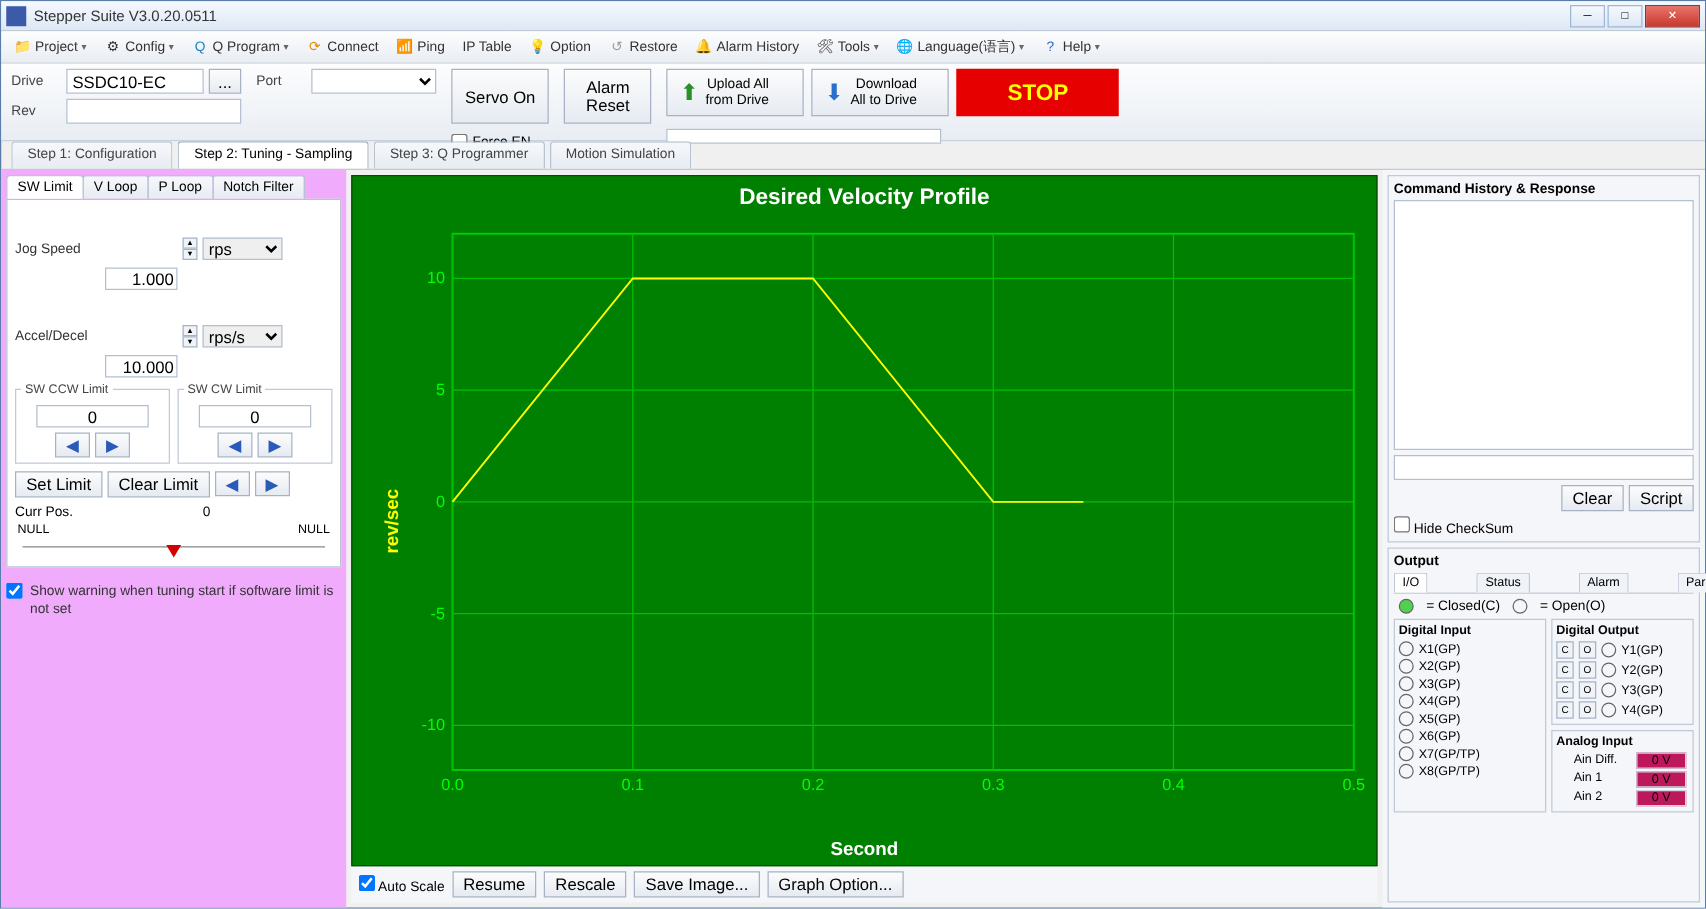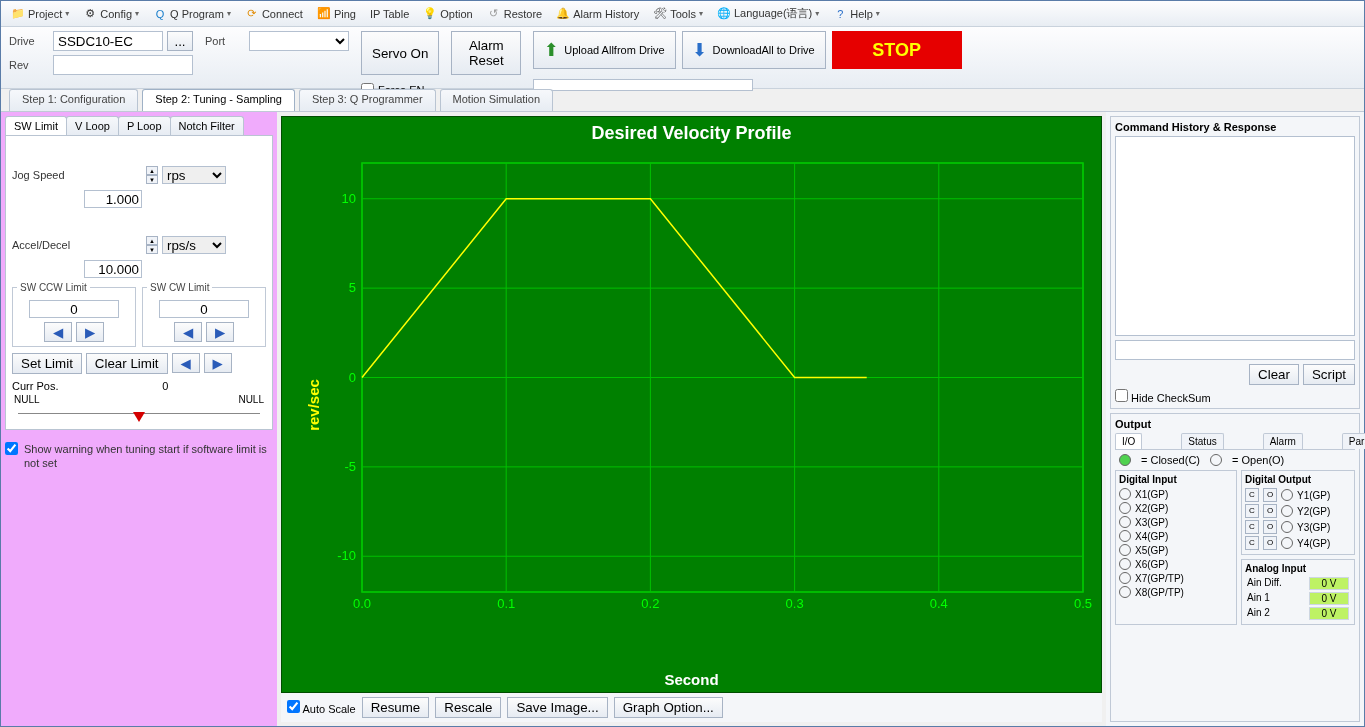--- a/index.html
+++ b/index.html
@@ -20,21 +20,21 @@
 .logo-apos { color:#003a8c; font-weight:bold; font-size:23px;}
 .logo-sub { color:#6b7a90; font-style: italic; font-size: 9px; }
 .field-col { display: flex; flex-direction: column; gap: 4px; }
 .field-row { display: flex; align-items: center; gap: 4px; }
 .field-label { width: 40px; color:#444;}
 .txt-input { border: 1px solid #b4c0d0; height: 20px; padding: 0 4px; background:#fff;}
 .btn-dots { width: 26px; height: 20px; border:1px solid #a7b3c4; background:linear-gradient(#fcfcfc,#e6ebf2); cursor:pointer;}
 .port-select { width: 100px; height: 20px; border:1px solid #b4c0d0; background:#fff;}
 .big-btn { height: 44px; padding: 4px 10px; border:1px solid #a7b3c4; background:linear-gradient(#fcfcfc,#e6ebf2); cursor:pointer; display:flex; flex-direction:column; align-items:center; justify-content:center; min-width:70px;}
 .icon-btn-row { display:flex; align-items:center; gap:6px; padding:4px 10px; border:1px solid #a7b3c4; background:linear-gradient(#fcfcfc,#e6ebf2); cursor:pointer; min-width:110px;}
-.icon-btn-row .txt-col { display:flex; flex-direction:row; line-height:1.15;align-items:flex-end;}
+.icon-btn-row .txt-col { display:flex; flex-direction:column; line-height:1.15;align-items:flex-end;}
 .stop-btn { width:130px; height:38px; background:#e60000; color:#ff0; font-weight:bold; font-size:18px; display:flex; align-items:center; justify-content:center; cursor:pointer;}
 .force-row { display:flex; align-items:center; gap:4px; margin-top:4px;}
 .progbar { width:220px; height:12px; border:1px solid #b4c0d0; background:#fff; margin-top:6px;}
 .step-tabs { height: 22px; display: flex; padding-left: 8px; gap: 4px;}
 .step-tab { padding: 3px 12px 0 12px; border:1px solid #b9c4d2; border-bottom:none; background:linear-gradient(#f6f8fb,#e7ecf3); cursor:pointer; color:#444; border-radius:3px 3px 0 0;}
 .step-tab.active { background:#fff; font-weight:normal; color:#000; border-color:#9fb1c6;}
 .main-area { flex:1; display:flex; border-top:1px solid #c0c9d6;}
 .left-panel { width: 276px; background:#f0abfc; padding: 4px; }
 .sub-tabs { display:flex; }
 .sub-tab { padding:3px 8px; border:1px solid #b9c4d2; border-bottom:none; background:linear-gradient(#f6f8fb,#e7ecf3); cursor:pointer; font-size:11px; border-radius:3px 3px 0 0; margin-right:-1px;}
@@ -79,29 +79,38 @@
 .mon-tab { padding:2px 6px; border:1px solid #c0c9d6; border-bottom:none; background:#f0f3f8; cursor:pointer; font-size:10px; border-radius:2px 2px 0 0; margin-right:-1px;}
 .mon-tab.active { background:#fff;}
 .legend-row { display:flex; gap:10px; padding:4px; align-items:center;}
 .circ { width:12px; height:12px; border-radius:50%; border:1px solid #666; display:inline-block;}
 .circ.green { background:#4fd24f;}
 .io-cols { display:flex; gap:4px;}
 .io-col { flex:1; border:1px solid #c0c9d6; padding:3px;}
 .io-col-title { font-weight:bold; font-size:10px; margin-bottom:2px;}
 .io-item { display:flex; align-items:center; gap:4px; font-size:10px; padding:1px 0;}
 .co-btn { width:14px; height:14px; border:1px solid #a7b3c4; background:#f0f3f8; font-size:8px; text-align:center; line-height:12px; cursor:pointer;}
-.ain-row { display:flex; justify-content:space-between; padding:1px 2px; font-size:10px;}
-.ain-val { background:#bef264; border:1px solid #cdd6e1; padding:0 6px; min-width:40px; text-align:center;}
+.ain-row { display:flex; justify-content:space-between; padding:1px 2px; font-size:10px;margin-left:12px;}
+.ain-val { background:#be185d; border:1px solid #cdd6e1; padding:0 6px; min-width:40px; text-align:center;}
 svg text { font-family:"Segoe UI",sans-serif;}
 .mi-icon { width:14px; height:14px; display:inline-flex; align-items:center; justify-content:center; font-size:11px;}
 </style>
 </head>
 <body>
 
 <div class="window">
+  <div class="titlebar">
+    <span class="titlebar-icon"></span>
+    <span class="titlebar-title">Stepper Suite V3.0.20.0511</span>
+    <div class="win-btns">
+      <div class="win-btn">─</div>
+      <div class="win-btn">□</div>
+      <div class="win-btn win-close">✕</div>
+    </div>
+  </div>
 
   <div class="menubar">
     <div class="menu-item">
         <span class="mi-icon">📁</span>
         <span>Project</span>
         <span class="dd">▾</span>
       </div>
     <div class="menu-item">
         <span class="mi-icon">⚙</span>
         <span>Config</span>

